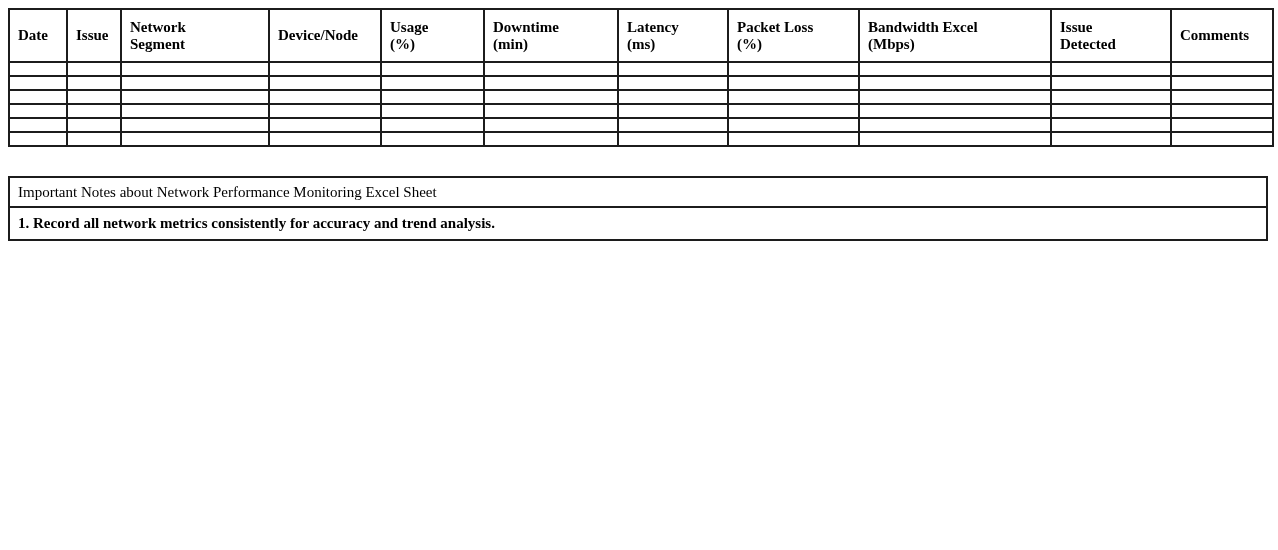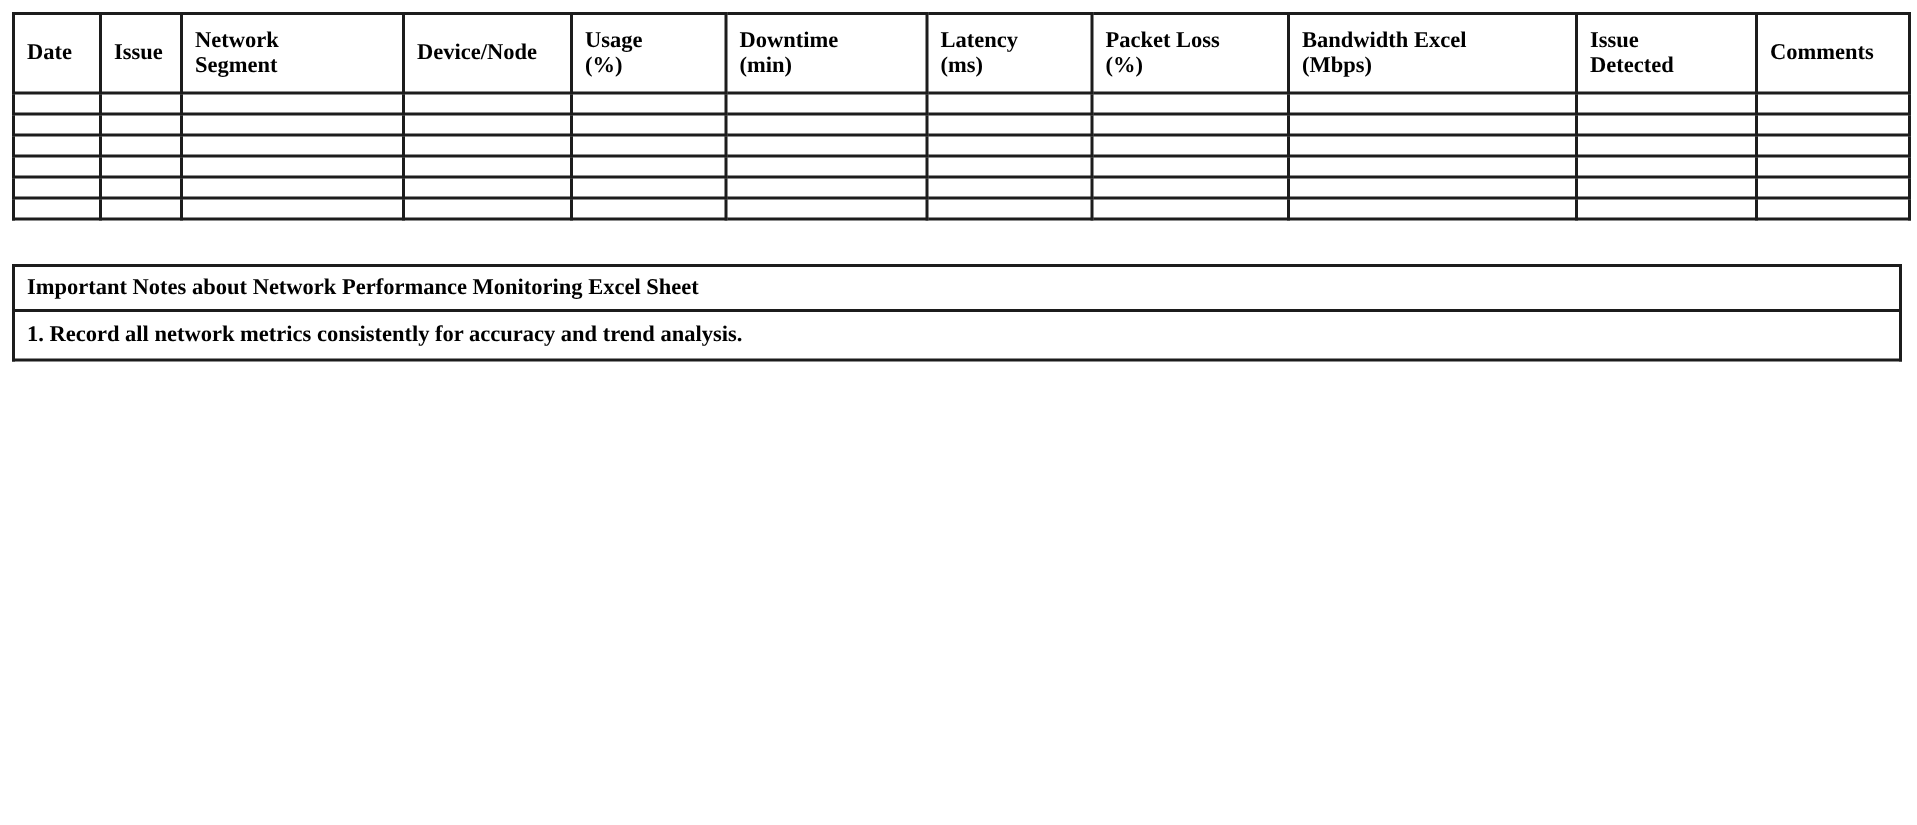--- a/index.html
+++ b/index.html
@@ -49,21 +49,21 @@
   }
   .notes-table td {
     border: 2px solid #1c1c1c;
     font-size: 15px;
     text-align: left;
     vertical-align: middle;
     padding: 0 4px 0 8px;
     overflow: hidden;
   }
   .notes-table tr.title-row td {
-    font-weight: bold;
+    font-weight: normal;
     height: 28px;
   }
   .notes-table tr.note-row td {
     font-weight: bold;
     height: 31px;
   }
 </style>
 </head>
 <body>
 

